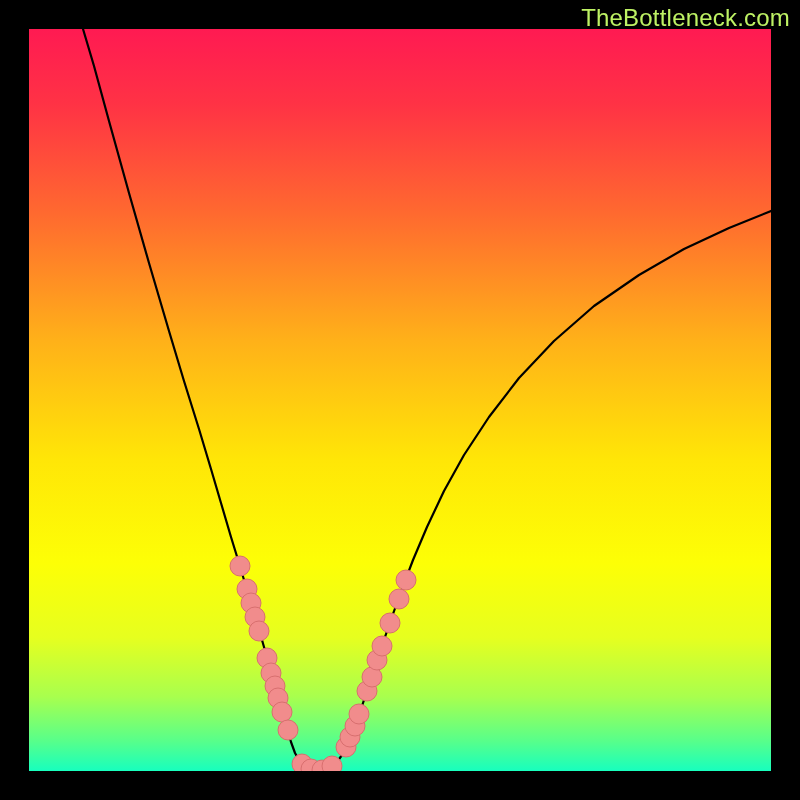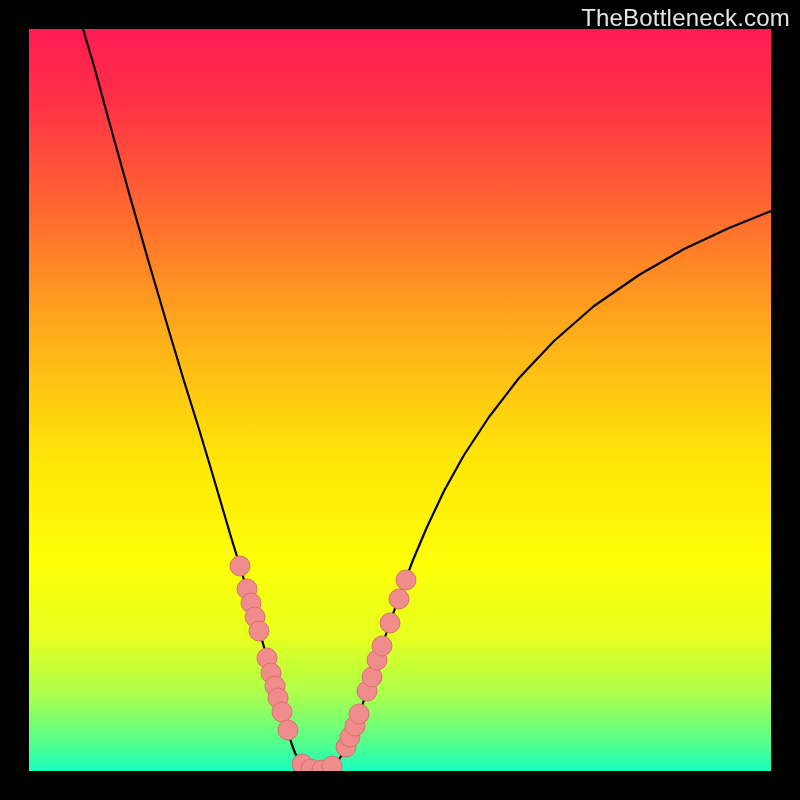--- a/index.html
+++ b/index.html
@@ -21,21 +21,21 @@
     left: 29px;
     top: 29px;
     width: 742px;
     height: 742px;
     overflow: hidden;
   }
   .watermark {
     position: absolute;
     top: 4px;
     right: 10px;
-    color: #e5e5e5;
+    color: #bef264;
     font-size: 24px;
     font-weight: 500;
     letter-spacing: 0.2px;
     z-index: 10;
   }
   svg {
     display: block;
   }
 </style>
 </head>

